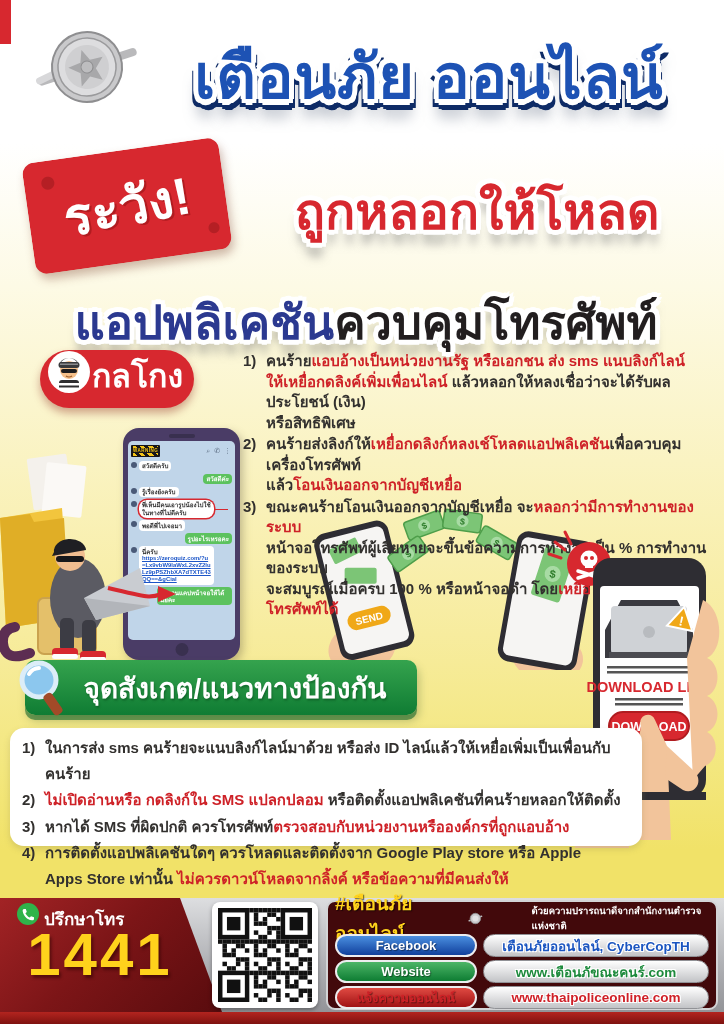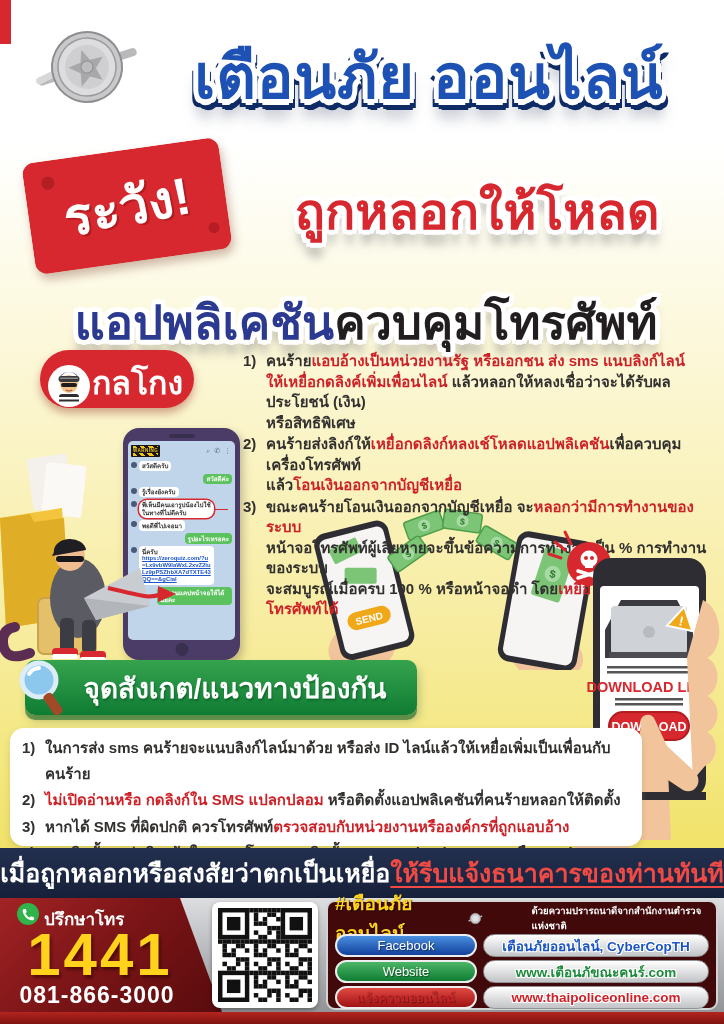--- a/index.html
+++ b/index.html
@@ -20,21 +20,21 @@
   .stamp-text{color:#fff;font-size:52px;font-weight:800;transform:rotate(-3deg);text-shadow:2px 2px 0 rgba(120,10,10,.4);}
   .headline-red{left:238px;right:8px;top:172px;text-align:center;font-size:50px;font-weight:800;color:#d7282f;z-index:4;
     text-shadow:-4px -4px 0 #fff,4px -4px 0 #fff,-4px 4px 0 #fff,4px 4px 0 #fff,-5px 0 0 #fff,5px 0 0 #fff,0 -5px 0 #fff,0 5px 0 #fff,0 14px 10px rgba(110,110,110,.5);}
   .headline-bottom{left:18px;right:10px;top:285px;text-align:center;font-size:47px;font-weight:800;z-index:4;
     text-shadow:-4px -4px 0 #fff,4px -4px 0 #fff,-4px 4px 0 #fff,4px 4px 0 #fff,-5px 0 0 #fff,5px 0 0 #fff,0 -5px 0 #fff,0 5px 0 #fff,0 14px 10px rgba(120,120,120,.55);}
   .headline-bottom .blue{color:#2b3990;}
   .headline-bottom .black{color:#221e1f;}
 
   
   .trick-badge{left:40px;top:350px;width:154px;height:58px;background:#d7282f;border-radius:30px;z-index:4;
-    display:flex;align-items:flex-end;box-shadow:0 5px 8px rgba(140,40,30,.4);}
+    display:flex;align-items:flex-start;box-shadow:0 5px 8px rgba(140,40,30,.4);}
   .trick-badge .face{margin-left:7px;}
   .trick-badge .lbl{flex:1;text-align:center;color:#fff;font-size:32px;font-weight:800;margin-right:10px;}
   .trick-list{left:243px;top:351px;width:474px;font-size:15px;font-weight:700;line-height:20.5px;color:#32302e;z-index:4;}
   .num-item{position:relative;padding-left:23px;margin-bottom:1px;}
   .num-item .num{position:absolute;left:0;top:0;}
   span.red{color:#ce2127;}
 
   
   .chat-phone{left:123px;top:428px;width:117px;height:232px;background:#4a3c66;border-radius:16px;z-index:3;
     box-shadow:3px 4px 8px rgba(90,80,60,.35);padding:13px 5px 20px 5px;}
@@ -79,21 +79,21 @@
   .consult{position:absolute;left:44px;top:7px;color:#fff;font-size:17px;font-weight:700;}
   .phone-ico{position:absolute;left:17px;top:5px;width:22px;height:22px;border-radius:50%;background:#2fb34a;display:flex;align-items:center;justify-content:center;}
   .hotline{position:absolute;left:0px;top:22px;width:200px;text-align:center;color:#ffd21c;font-size:60px;font-weight:800;letter-spacing:3px;text-shadow:2px 3px 3px rgba(40,0,0,.5);}
   .phone-num{position:absolute;left:2px;top:84px;width:190px;text-align:center;color:#fff;font-size:23px;font-weight:800;letter-spacing:1px;}
   .qr-box{position:absolute;left:212px;top:4px;width:106px;height:106px;background:#fff;border-radius:8px;display:flex;align-items:center;justify-content:center;box-shadow:0 2px 4px rgba(0,0,0,.35);}
   .right-panel{position:absolute;left:326px;top:2px;width:392px;height:110px;background:#42090b;border:2px solid #d3d4d6;border-radius:9px;padding:3px 7px;}
   .hash-row{display:flex;align-items:center;gap:5px;height:26px;}
   .hashtag{color:#ffd21c;font-size:19px;font-weight:800;text-shadow:1px 1px 1px rgba(0,0,0,.6);}
   .courtesy{color:#fff;font-size:9.5px;font-weight:700;margin-left:44px;}
   .frow{display:flex;gap:6px;height:23px;margin-top:3px;}
-  .pill{flex:0 0 142px;border-radius:12px;border:2px solid #ededef;color:#fff;font-weight:400;font-size:13px;display:flex;align-items:center;justify-content:center;text-shadow:1px 1px 1px rgba(0,0,0,.45);}
+  .pill{flex:0 0 142px;border-radius:12px;border:2px solid #ededef;color:#fff;font-weight:700;font-size:13px;display:flex;align-items:center;justify-content:center;text-shadow:1px 1px 1px rgba(0,0,0,.45);}
   .pill.blue{background:linear-gradient(180deg,#4a8fe0,#11409c);}
   .pill.green{background:linear-gradient(180deg,#4cb567,#0e7d33);}
   .pill.red{background:linear-gradient(180deg,#e04a42,#a01214);font-size:12.5px;}
   .bar{flex:1;border-radius:12px;background:linear-gradient(180deg,#ffffff,#c2c3c6);border:1px solid #919296;font-weight:800;font-size:13.5px;display:flex;align-items:center;justify-content:center;
     text-shadow:-1px -1px 0 #fff,1px -1px 0 #fff,-1px 1px 0 #fff,1px 1px 0 #fff;}
   .bar.blue{color:#1b55c0;}.bar.green{color:#1d8a3c;}.bar.red{color:#cf2027;}
   .red-strip{left:0;top:1012px;width:724px;height:12px;background:linear-gradient(180deg,#b3241f,#7e1210);z-index:6;}
 
   svg text{font-family:"Liberation Sans","DejaVu Sans",sans-serif;}
 </style>
@@ -314,35 +314,30 @@
     <span class="txt">จุดสังเกต/แนวทางป้องกัน</span>
   </div>
 
   <div class="abs prev-box">
       <div class="num-item"><span class="num">1)</span><span>ในการส่ง sms คนร้ายจะแนบลิงก์ไลน์มาด้วย หรือส่ง ID ไลน์แล้วให้เหยื่อเพิ่มเป็นเพื่อนกับคนร้าย</span></div>
       <div class="num-item"><span class="num">2)</span><span class="red">ไม่เปิดอ่านหรือ กดลิงก์ใน SMS แปลกปลอม</span><span> หรือติดตั้งแอปพลิเคชันที่คนร้ายหลอกให้ติดตั้ง</span></div>
       <div class="num-item"><span class="num">3)</span><span>หากได้ SMS ที่ผิดปกติ ควรโทรศัพท์</span><span class="red">ตรวจสอบกับหน่วยงานหรือองค์กรที่ถูกแอบอ้าง</span></div>
       <div class="num-item"><span class="num">4)</span><span>การติดตั้งแอปพลิเคชันใดๆ ควรโหลดและติดตั้งจาก Google Play store หรือ Apple</span><br><span>Apps Store เท่านั้น </span><span class="red">ไม่ควรดาวน์โหลดจากลิ้งค์ หรือข้อความที่มีคนส่งให้</span></div>
     </div>
 
-  <div class="abs alert-bar">
-    <span class="w">เมื่อถูกหลอกหรือสงสัยว่าตกเป็นเหยื่อ</span>
-      <span class="r">ให้รีบแจ้งธนาคารของท่านทันที</span>
-  </div>
 
   <div class="abs footer">
     <div class="maroon">
       <div class="phone-ico">
         <svg width="13" height="13" viewBox="0 0 13 13">
             <path d="M2 1 C1 1 .5 2 .7 3.2 C1.5 8 5 11.5 9.8 12.3 C11 12.5 12 12 12 11 L12 9.2 L9 8.2 L7.8 9.6 C6 8.8 4.2 7 3.4 5.2 L4.8 4 L3.8 1 Z" fill="#ffffff"></path>
           </svg>
       </div>
       <div class="consult">ปรึกษาโทร</div>
       <div class="hotline">1441</div>
-      <div class="phone-num">081-866-3000</div>
     </div>
     <div class="qr-box">
       <svg width="94" height="94" viewBox="0 0 92.4 92.4">
           <g fill="#111">
             <rect x="0" y="0" width="30.800000000000004" height="30.800000000000004"></rect>
             <rect x="4.4" y="4.4" width="22" height="22" fill="#fff"></rect>
             <rect x="8.8" y="8.8" width="13.200000000000001" height="13.200000000000001"></rect>
             <rect x="0" y="61.60000000000001" width="30.800000000000004" height="30.800000000000004"></rect>
             <rect x="4.4" y="66" width="22" height="22" fill="#fff"></rect>
             <rect x="8.8" y="70.4" width="13.200000000000001" height="13.200000000000001"></rect>

